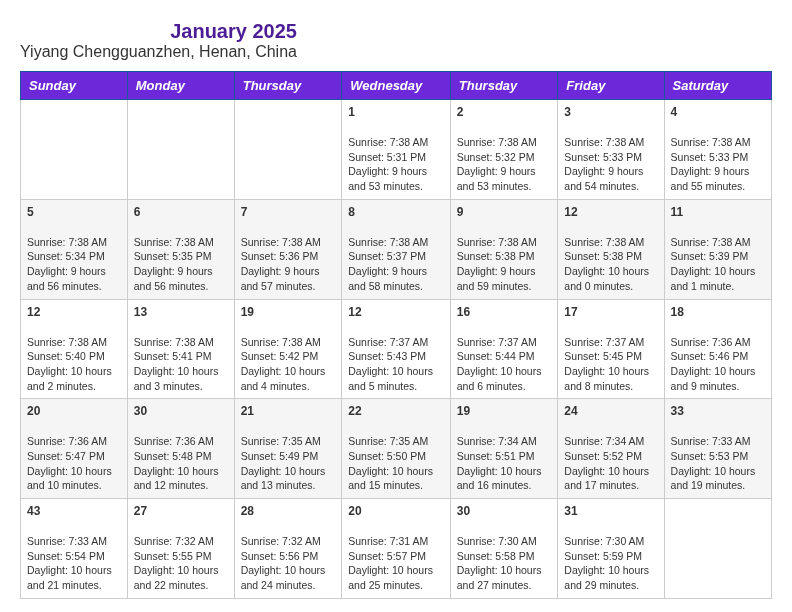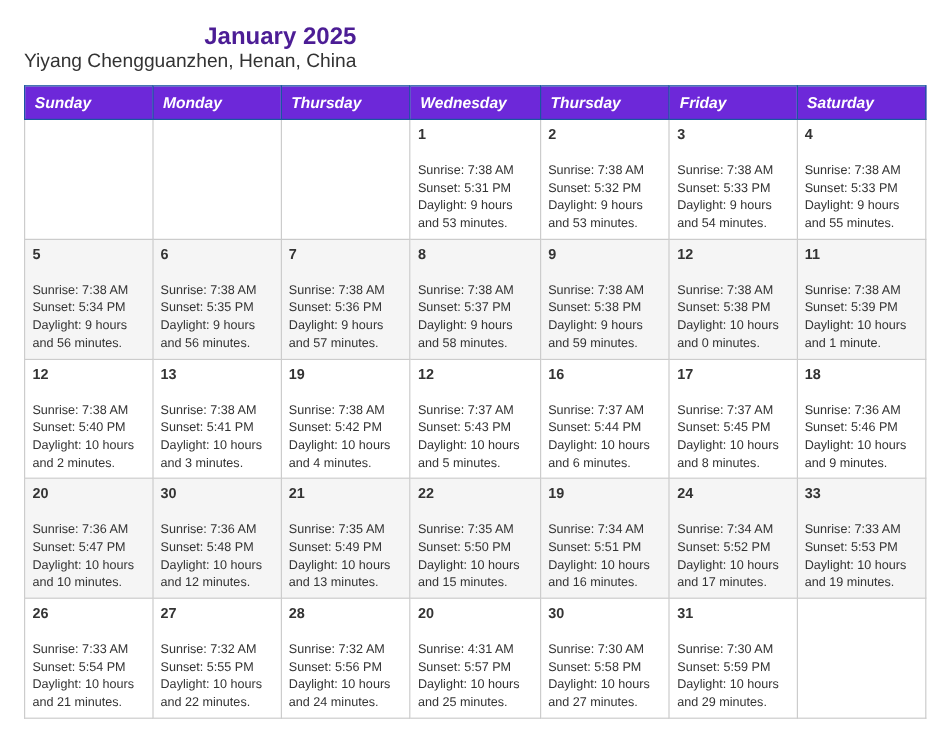--- a/index.html
+++ b/index.html
@@ -273,40 +273,40 @@
         </td>
         <td>
           <span class="day-num">33</span>
           <div class="day-info" style="white-space: pre-line;">Sunrise: 7:33 AM
 Sunset: 5:53 PM
 Daylight: 10 hours and 19 minutes.</div>
         </td>
       </tr>
       <tr>
         <td>
-          <span class="day-num">26</span>
+          <span class="day-num">43</span>
           <div class="day-info" style="white-space: pre-line;">Sunrise: 7:33 AM
 Sunset: 5:54 PM
 Daylight: 10 hours and 21 minutes.</div>
         </td>
         <td>
           <span class="day-num">27</span>
           <div class="day-info" style="white-space: pre-line;">Sunrise: 7:32 AM
 Sunset: 5:55 PM
 Daylight: 10 hours and 22 minutes.</div>
         </td>
         <td>
           <span class="day-num">28</span>
           <div class="day-info" style="white-space: pre-line;">Sunrise: 7:32 AM
 Sunset: 5:56 PM
 Daylight: 10 hours and 24 minutes.</div>
         </td>
         <td>
           <span class="day-num">20</span>
-          <div class="day-info" style="white-space: pre-line;">Sunrise: 4:31 AM
+          <div class="day-info" style="white-space: pre-line;">Sunrise: 7:31 AM
 Sunset: 5:57 PM
 Daylight: 10 hours and 25 minutes.</div>
         </td>
         <td>
           <span class="day-num">30</span>
           <div class="day-info" style="white-space: pre-line;">Sunrise: 7:30 AM
 Sunset: 5:58 PM
 Daylight: 10 hours and 27 minutes.</div>
         </td>
         <td>

